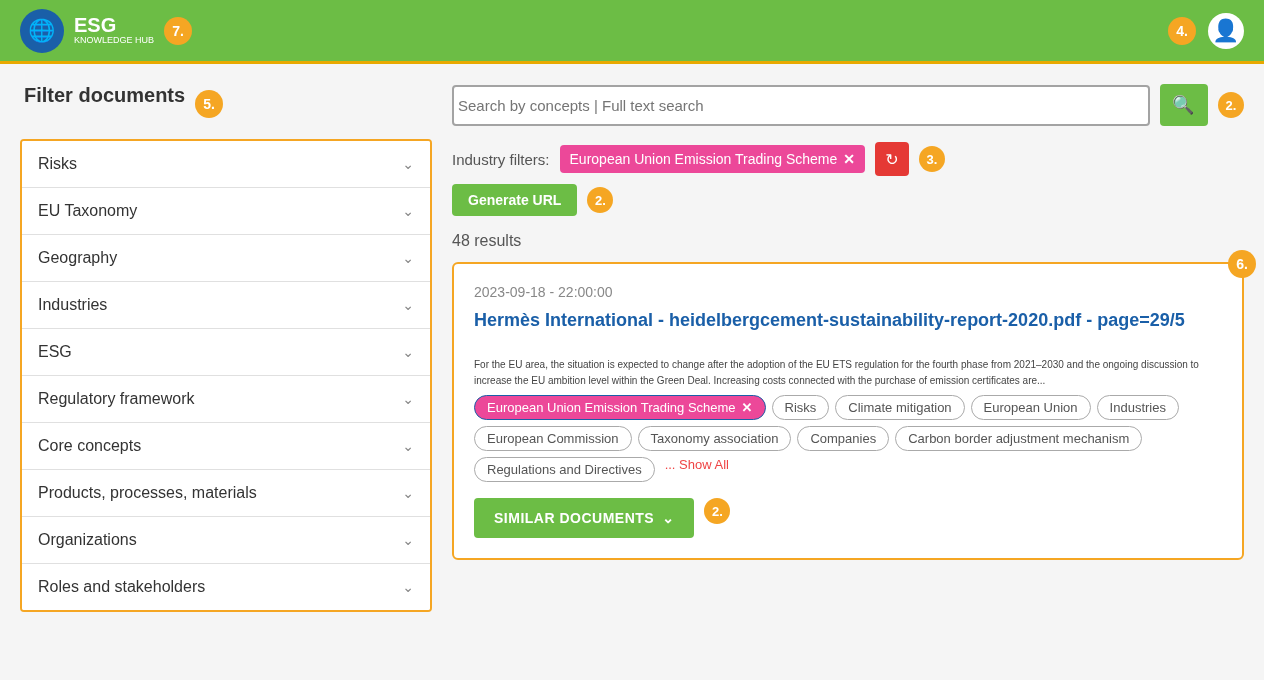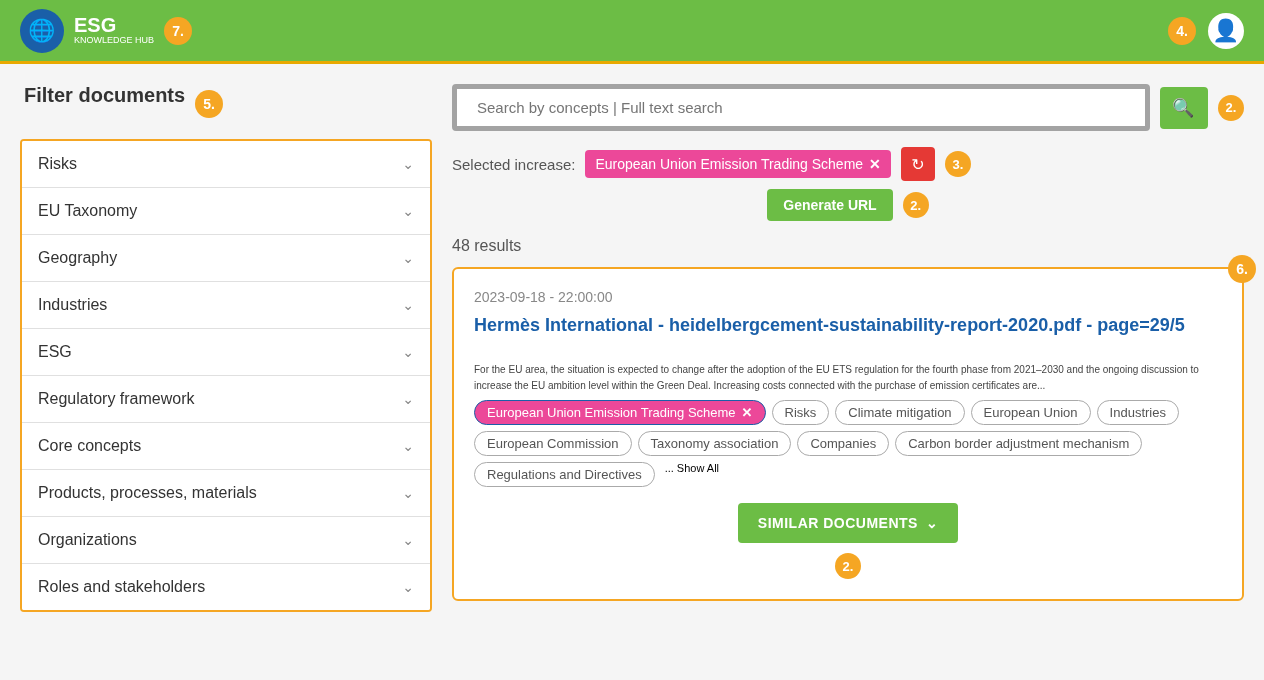--- a/index.html
+++ b/index.html
@@ -55,21 +55,21 @@
     .sidebar-item:last-child { border-bottom: none; }
     .sidebar-item-label { font-size: 16px; color: #333; }
     .chevron { color: #888; font-size: 14px; }
 
     
     .content { flex: 1; }
 
     
     .search-bar { display: flex; gap: 10px; margin-bottom: 16px; align-items: center; }
     .search-input {
-      flex: 1; padding: 10px 20px; border: 5px solid #a3a3a3; border-radius: 4px;
+      flex: 1; padding: 10px 4px; border: 2px solid #a3a3a3; border-radius: 4px;
       font-size: 15px; color: #999; outline: none;
     }
     .search-button {
       background: #6cbd45; color: white; border: none; border-radius: 4px;
       width: 48px; height: 42px; cursor: pointer; display: flex; align-items: center; justify-content: center;
       font-size: 18px;
     }
     .badge-orange-sm {
       background: #f5a623; color: white; border-radius: 50%;
       width: 26px; height: 26px; display: flex; align-items: center; justify-content: center;
@@ -83,21 +83,21 @@
       background: #1a5fa8; color: white; border-radius: 4px;
       padding: 6px 10px; font-size: 14px; display: flex; align-items: center; gap: 6px;
     }
     .reset-btn {
       background: #e53935; color: white; border: none; border-radius: 4px;
       width: 34px; height: 34px; cursor: pointer; display: flex; align-items: center; justify-content: center;
       font-size: 16px;
     }
 
     
-    .generate-row { display: flex; align-items: center; gap: 10px; margin-bottom: 16px; justify-content: center; }
+    .generate-row { display: flex; align-items: center; gap: 10px; margin-bottom: 16px; }
     .generate-btn {
       background: #6cbd45; color: white; border: none; border-radius: 4px;
       padding: 8px 16px; font-size: 14px; cursor: pointer; font-weight: bold;
     }
 
     
     .results-count { font-size: 16px; color: #555; margin-bottom: 12px; }
 
     
     .result-card {
@@ -113,24 +113,24 @@
     .tags-row { display: flex; flex-wrap: wrap; gap: 6px; margin-bottom: 16px; }
     .tag {
       border: 1px solid #aaa; border-radius: 20px; padding: 4px 12px;
       font-size: 13px; color: #555; background: white;
     }
     .tag-active {
       background: #ec4899; color: white; border-color: #1a5fa8;
       display: flex; align-items: center; gap: 6px;
     }
     .tag-x { cursor: pointer; font-weight: bold; }
-    .show-all { color: #000000; font-size: 11px; cursor: pointer; margin-left: 4px; }
-
-    
-    .similar-row { display: flex; align-items: center; gap: 10px; flex-direction: column; }
+    .show-all { color: #ef4444; font-size: 13px; cursor: pointer; margin-left: 4px; }
+
+    
+    .similar-row { display: flex; align-items: flex-start; gap: 10px; }
     .similar-btn {
       background: #6cbd45; color: white; border: none; border-radius: 4px;
       padding: 12px 20px; font-size: 14px; font-weight: bold; cursor: pointer;
       display: flex; align-items: center; gap: 8px; letter-spacing: 0.5px;
     }
   </style>
 </head>
 <body>
 
 <header class="header">
@@ -204,21 +204,21 @@
 
   <div class="content">
 
     <div class="search-bar">
       <input class="search-input" type="text" placeholder="Search by concepts | Full text search" style="">
       <button class="search-button">🔍</button>
       <div class="badge-orange-sm">2.</div>
     </div>
 
     <div class="filters-row">
-      <span class="filters-label">Selected increase:</span>
+      <span class="filters-label">Industry filters:</span>
       <div class="filter-tag tag-active">
         <span>European Union Emission Trading Scheme</span>
         <span class="tag-x">✕</span>
       </div>
       <button class="reset-btn" title="Reset filters">↻</button>
       <div class="badge-orange-sm">3.</div>
     </div>
 
     <div class="generate-row">
       <button class="generate-btn">Generate URL</button>

